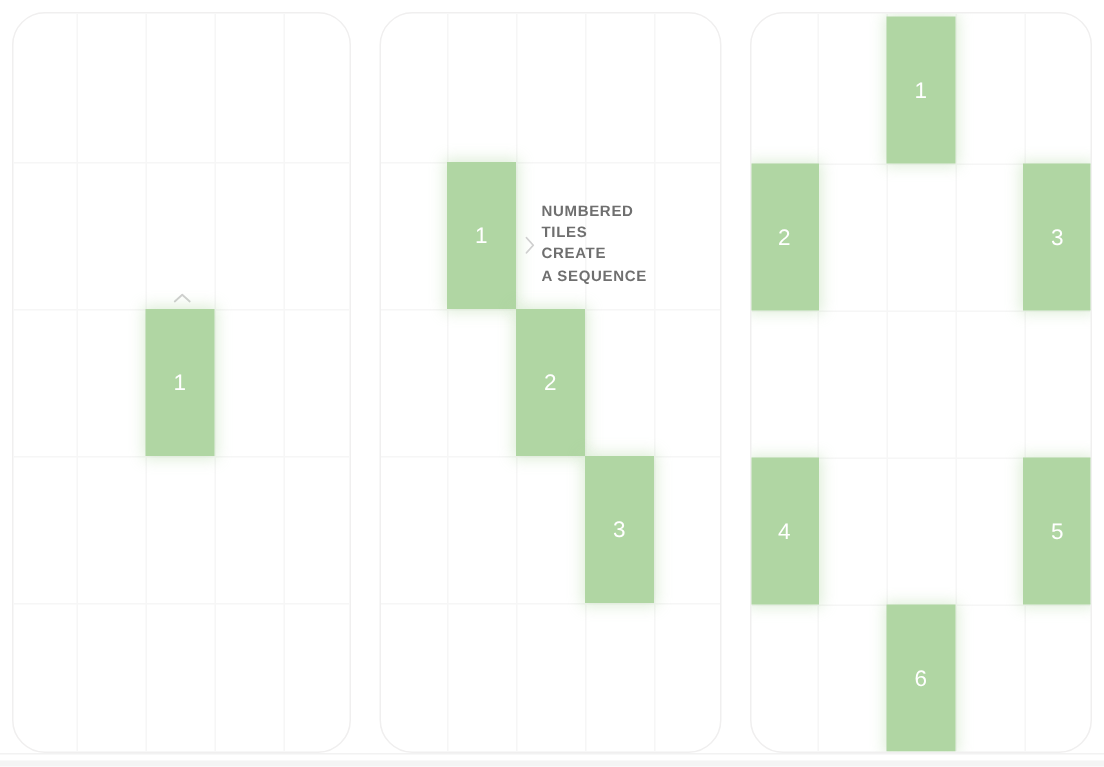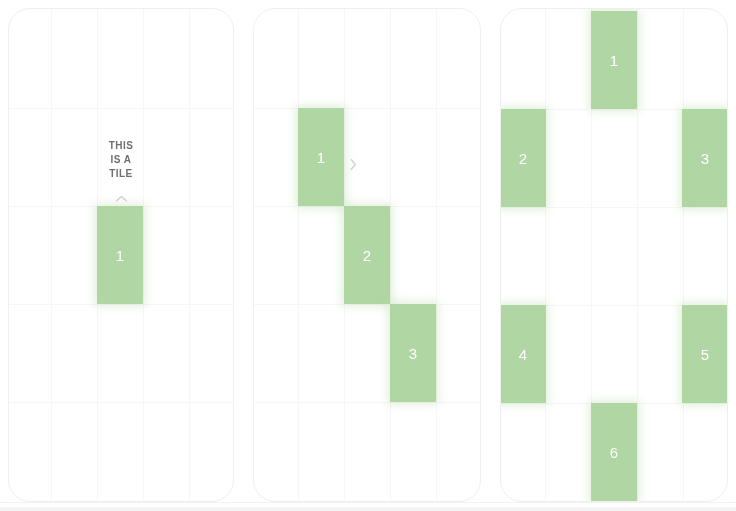--- a/index.html
+++ b/index.html
@@ -138,23 +138,20 @@
       <div class="grid-v" style="left:42px"></div>
       <div class="grid-v" style="left:88px"></div>
       <div class="grid-v" style="left:134px"></div>
       <div class="grid-v" style="left:180px"></div>
       <div class="grid-h" style="top:99px"></div>
       <div class="grid-h" style="top:197px"></div>
       <div class="grid-h" style="top:295px"></div>
       <div class="grid-h" style="top:393px"></div>
     </div>
 
-    <div class="caption" id="cap-1">THIS
-IS A
-TILE</div>
 
     <div class="chev" id="chev-up">
       <svg width="13" height="8" viewBox="0 0 13 8" fill="none" stroke="#cfcfcf" stroke-width="1.2" stroke-linecap="round" stroke-linejoin="round">
         <polyline points="1.5,6 6.5,1.5 11.5,6"></polyline>
       </svg>
     </div>
 
     <div class="tile" style="left:88px; top:197px; width:46px; height:98px;">1</div>
   </div>
 
@@ -173,20 +170,24 @@
     <div class="tile" style="left:44px; top:99px; width:46px; height:98px;">1</div>
     <div class="tile" style="left:90px; top:197px; width:46px; height:98px;">2</div>
     <div class="tile" style="left:136px; top:295px; width:46px; height:98px;">3</div>
 
     <div class="chev" id="chev-right">
       <svg width="8" height="13" viewBox="0 0 8 13" fill="none" stroke="#cfcfcf" stroke-width="1.2" stroke-linecap="round" stroke-linejoin="round">
         <polyline points="2,1.5 6.5,6.5 2,11.5"></polyline>
       </svg>
     </div>
 
+    <div class="caption" id="cap-2">NUMBERED
+TILES
+CREATE
+A SEQUENCE</div>
   </div>
 
   <div class="card" id="card-3">
     <div class="grid-layer">
       <div class="grid-v" style="left:44px"></div>
       <div class="grid-v" style="left:90px"></div>
       <div class="grid-v" style="left:136px"></div>
       <div class="grid-v" style="left:182px"></div>
       <div class="grid-h" style="top:100px"></div>
       <div class="grid-h" style="top:198px"></div>

